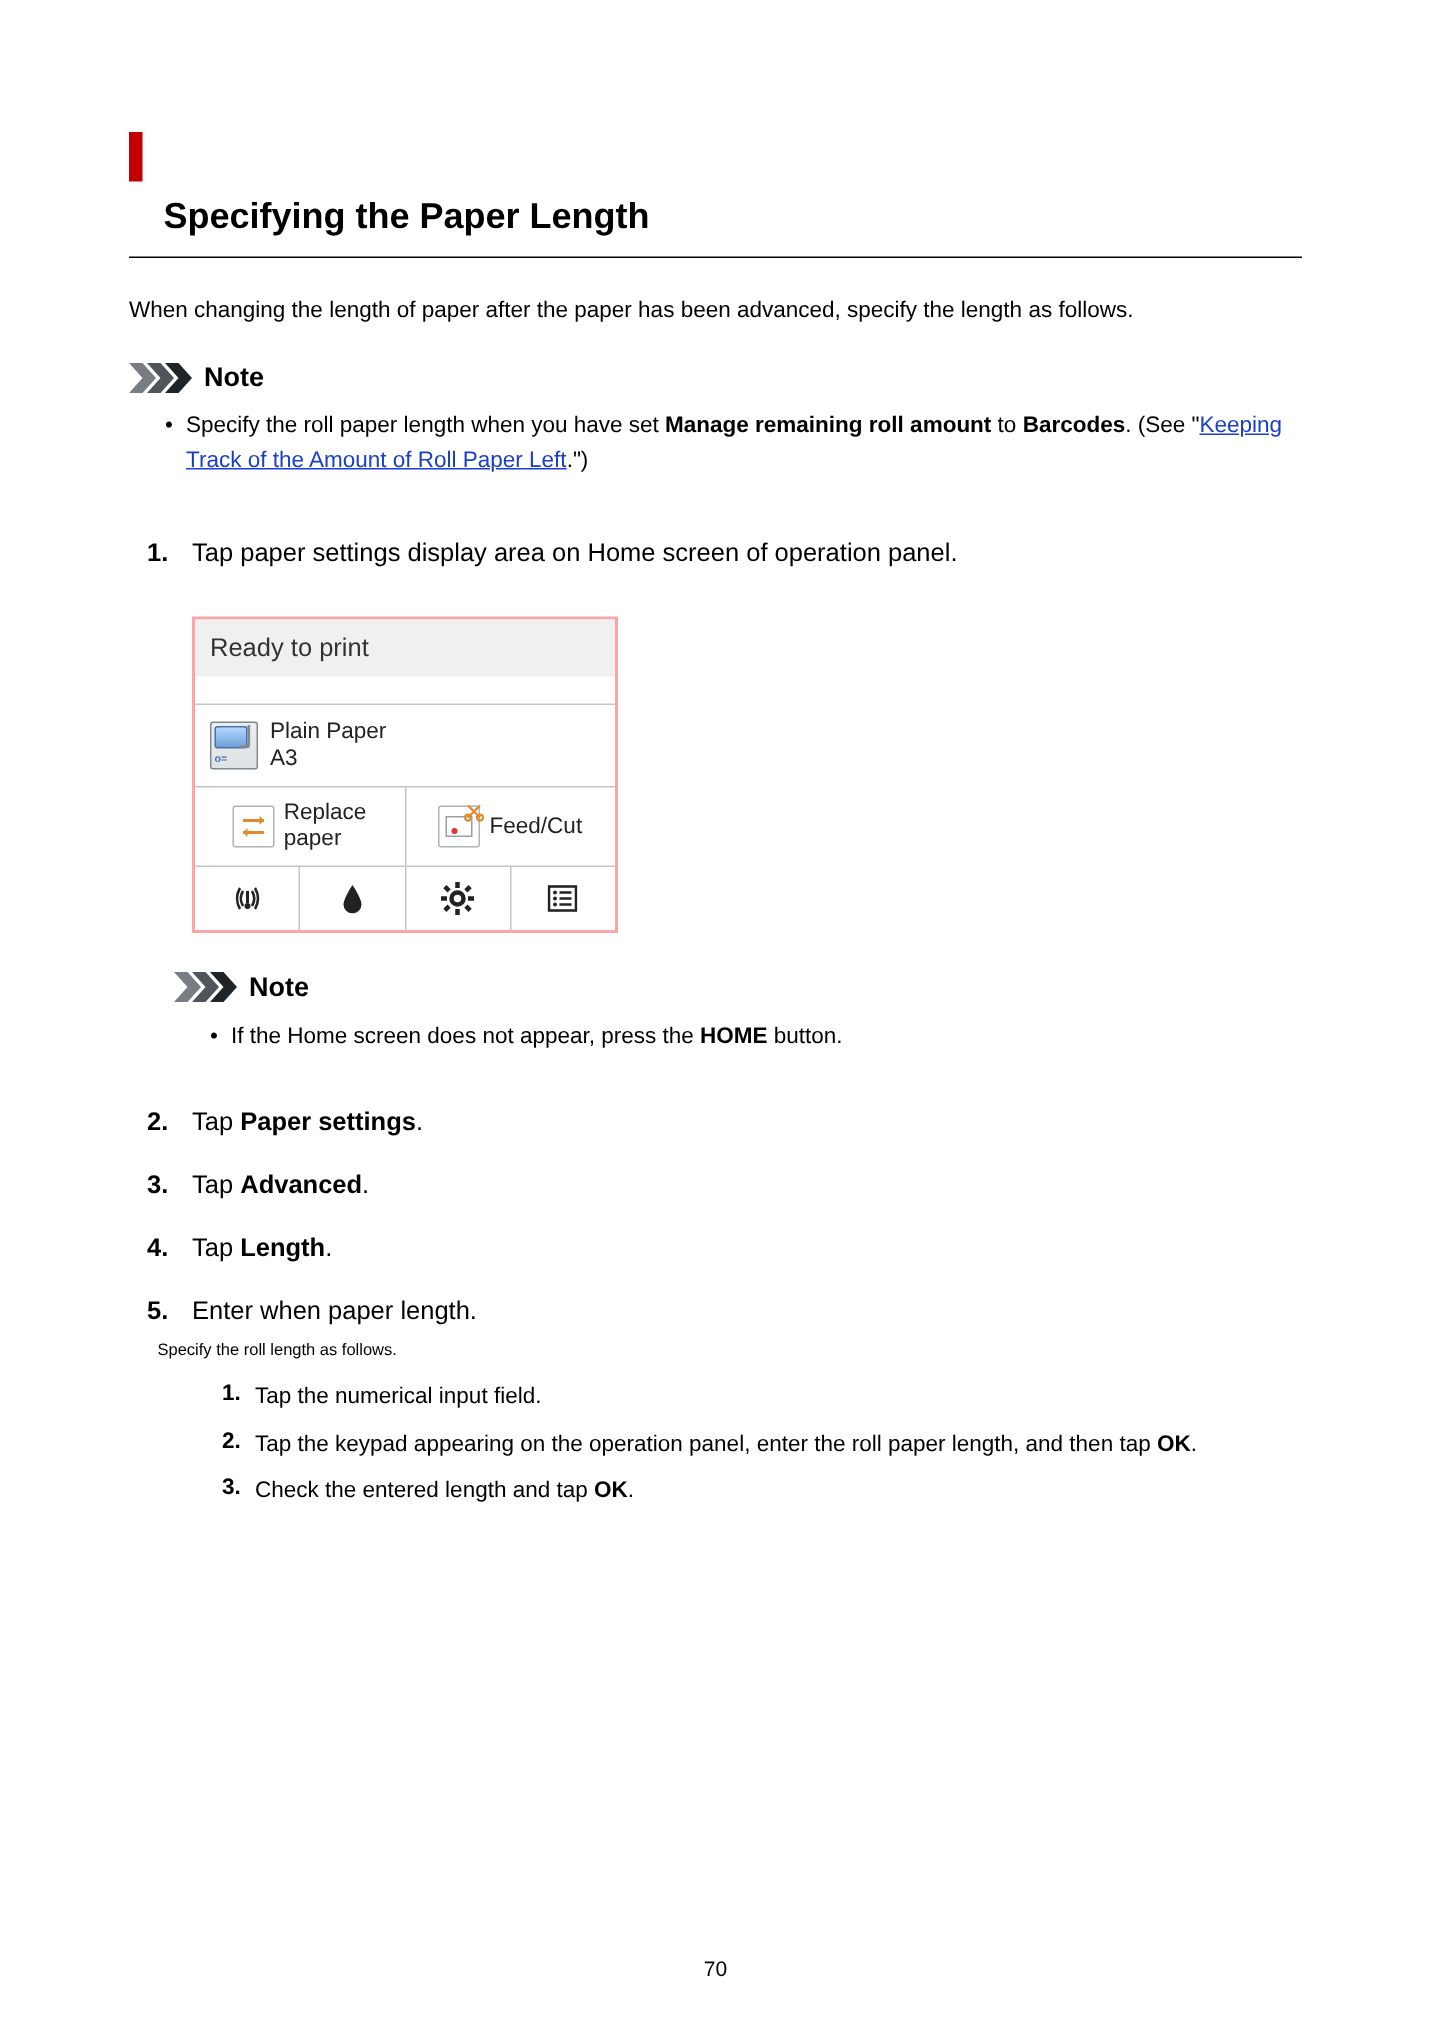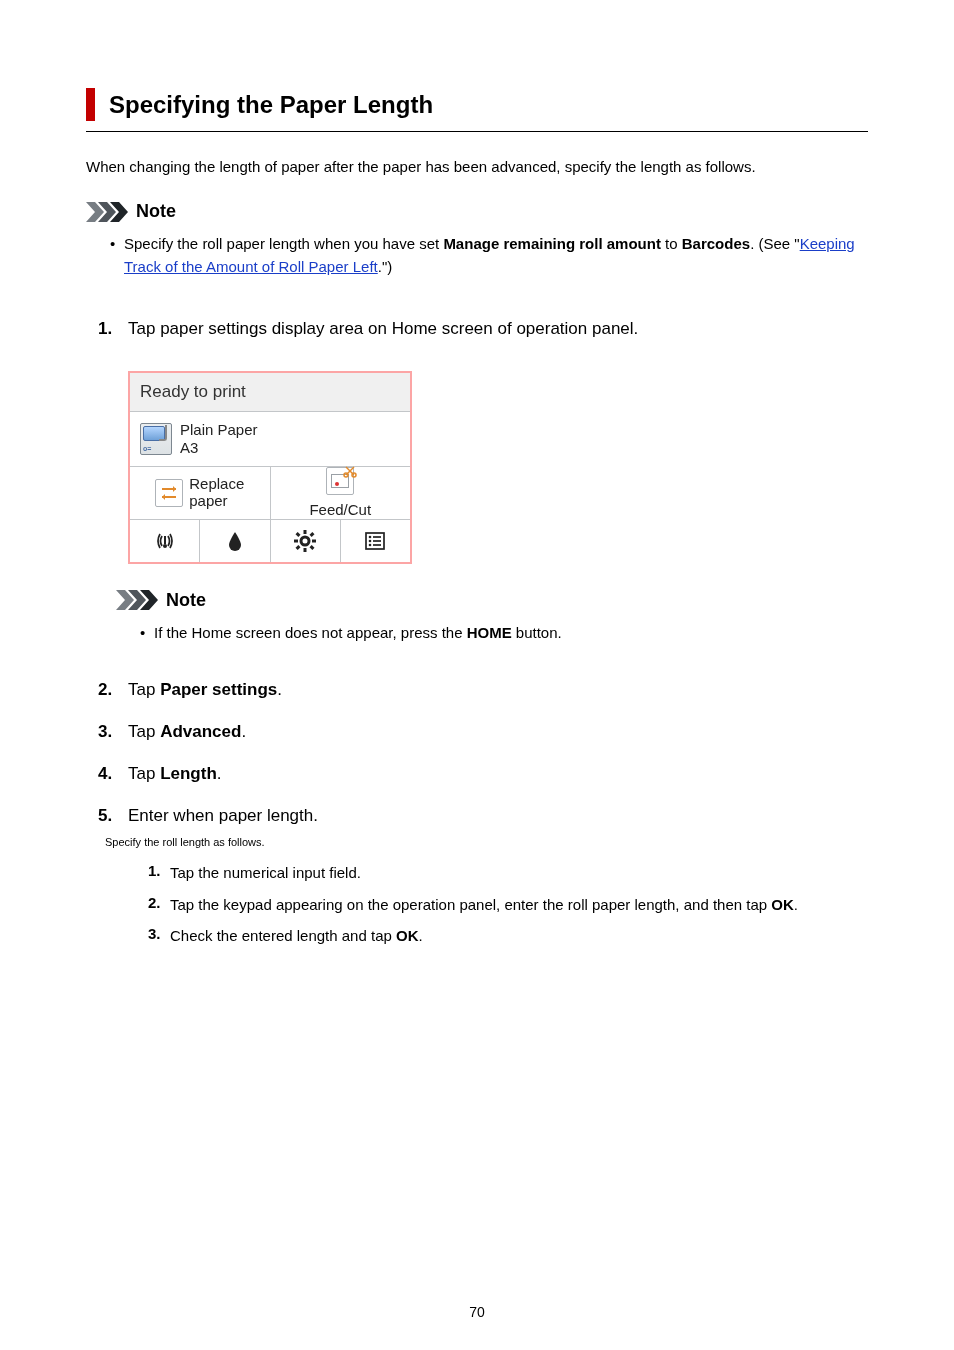--- a/index.html
+++ b/index.html
@@ -30,20 +30,21 @@
     width: 9px;
     height: 33px;
     background: #c30000;
     margin-right: 14px;
     flex: 0 0 auto;
   }
   .title-text {
     font-size: 24px;
     font-weight: bold;
     line-height: 33px;
+    margin-top: 40px;
   }
 
   .intro {
     font-size: 15px;
     margin-bottom: 26px;
   }
 
   
   .note-head {
     display: flex;
@@ -152,20 +153,21 @@
     padding-left: 10px;
     font-size: 17px;
     color: #333;
   }
   .ss-paperinfo {
     height: 54px;
     border-top: 1px solid #c3c6c9;
     display: flex;
     align-items: center;
     padding-left: 10px;
+    margin-top: 18px;
   }
   .paper-icon {
     width: 30px;
     height: 30px;
     position: relative;
     border: 1px solid #7d8790;
     background: linear-gradient(#ebeef0, #dde2e5);
     border-radius: 2px;
     margin-right: 8px;
     overflow: hidden;
@@ -214,21 +216,20 @@
     flex: 1 1 50%;
     display: flex;
     align-items: center;
     justify-content: center;
     gap: 6px;
     font-size: 15px;
     color: #222;
   }
   .ss-action + .ss-action {
     border-left: 1px solid #c3c6c9;
-    flex-direction: column;
   }
   .act-icon {
     width: 26px;
     height: 26px;
     border: 1px solid #aeb3b8;
     border-radius: 2px;
     background: #fff;
     display: flex;
     align-items: center;
     justify-content: center;

